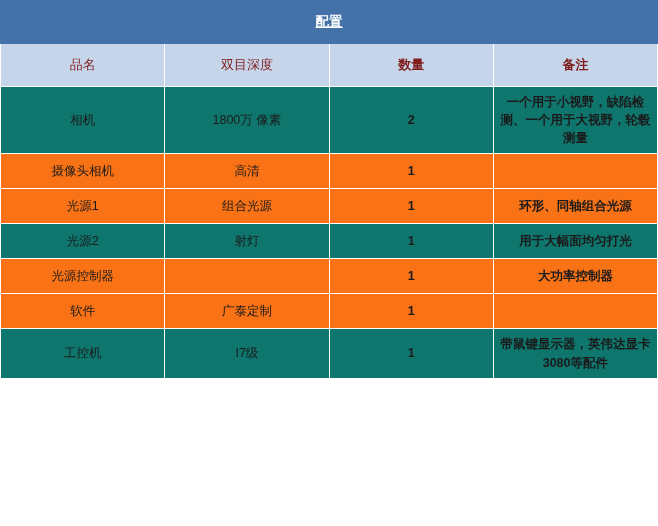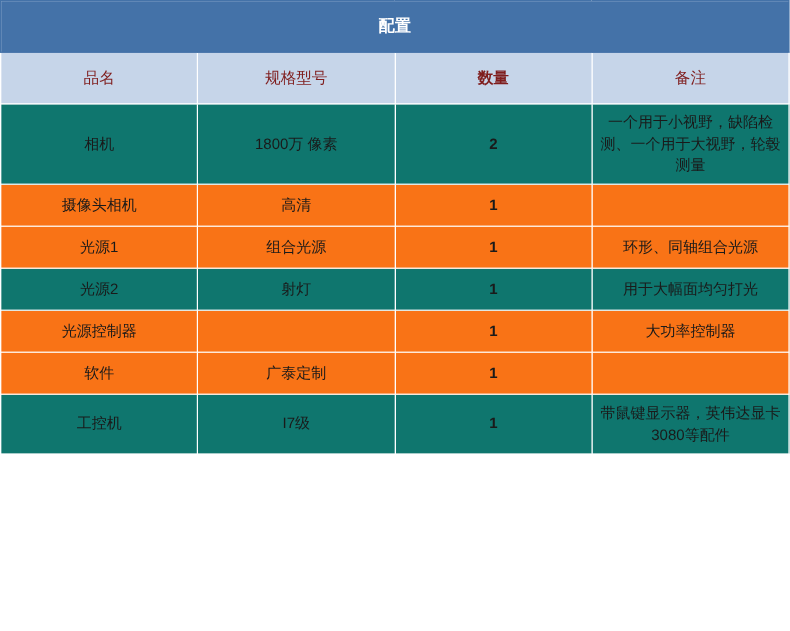--- a/index.html
+++ b/index.html
@@ -31,54 +31,55 @@
     vertical-align: middle;
     line-height: 1.45;
   }
   tr.title-row td {
     background: #4472a8;
     color: #ffffff;
     font-weight: bold;
     font-size: 13.5px;
     height: 30px;
     border-color: #4472a8;
+    text-decoration: underline;
   }
   tr.header-row td {
     background: #c6d5e9;
     color: #7f1d1d;
     height: 30px;
     font-size: 13px;
   }
   tr.body-row td {
     height: 22px;
   }
   tr.body-row.odd td {
     background: #0f766e;
   }
   tr.body-row.even td {
     background: #f97316;
   }
   td.col-name { width: 130px; }
   td.col-spec { width: 170px; }
   td.col-qty  { width: 72px; font-weight: bold; }
-  td.col-note { width: 282px; }
+  td.col-note { width: 282px; font-weight: bold; }
   td.note-cell { padding-left: 10px; padding-right: 10px; }
 </style>
 </head>
 <body>
 
 <div class="table-wrap">
   <table class="config-table">
     <tbody>
       <tr class="title-row">
         <td colspan="4">配置</td>
       </tr>
       <tr class="header-row">
         <td class="col-name">品名</td>
-        <td class="col-spec">规格型号</td>
+        <td class="col-spec">双目深度</td>
         <td class="col-qty">数量</td>
         <td class="col-note">备注</td>
       </tr>
 
       <tr class="body-row odd">
         <td class="col-name">相机</td>
         <td class="col-spec">1800万 像素</td>
         <td class="col-qty">2</td>
         <td class="col-note note-cell">一个用于小视野，缺陷检测、一个用于大视野，轮毂测量</td>
       </tr>

